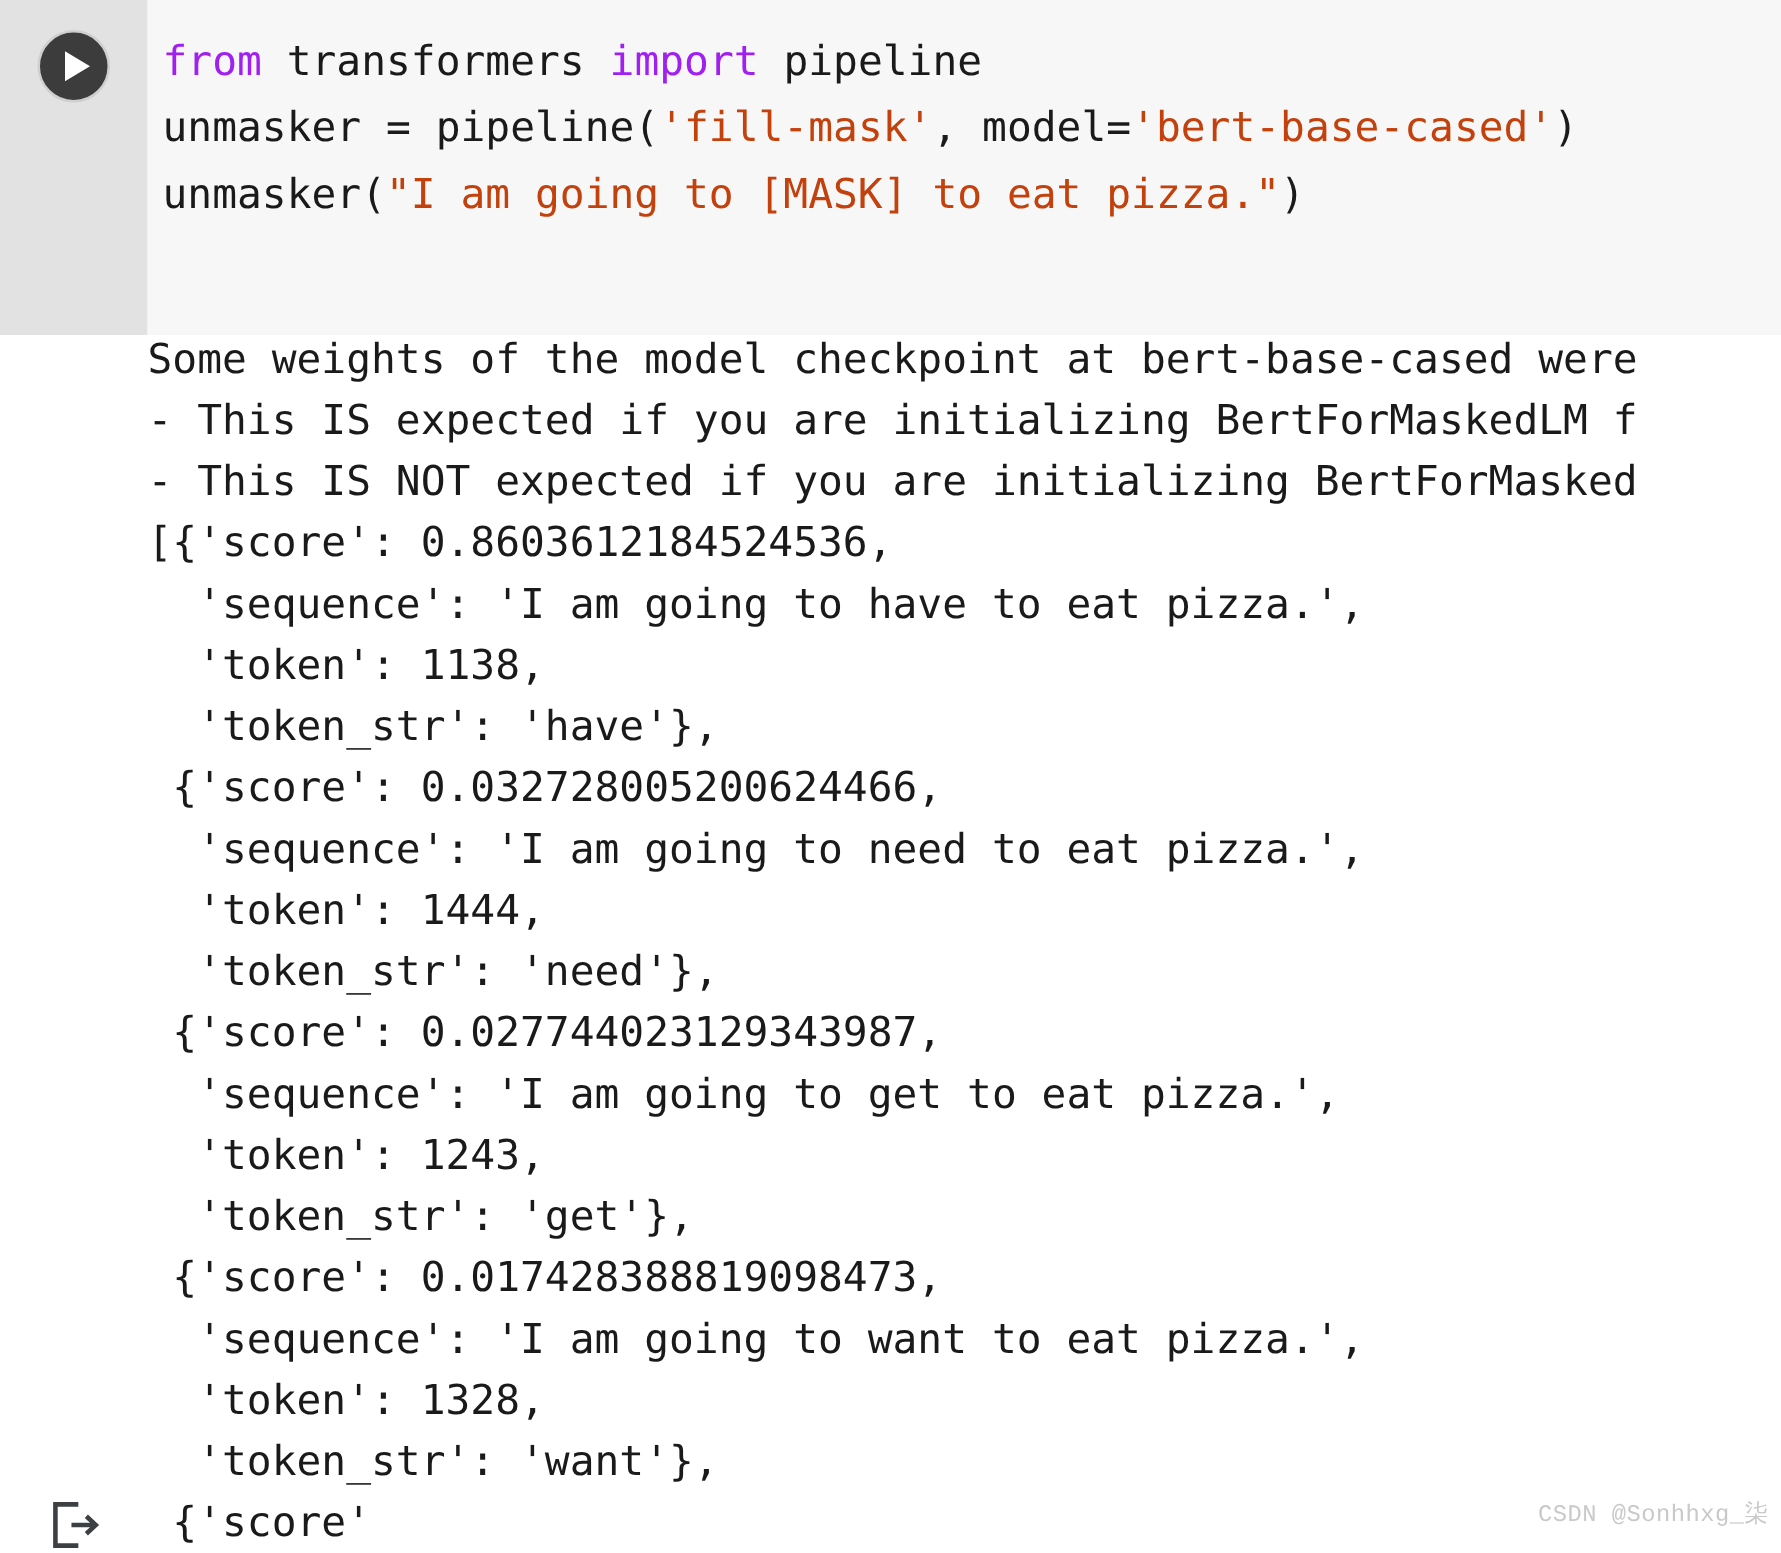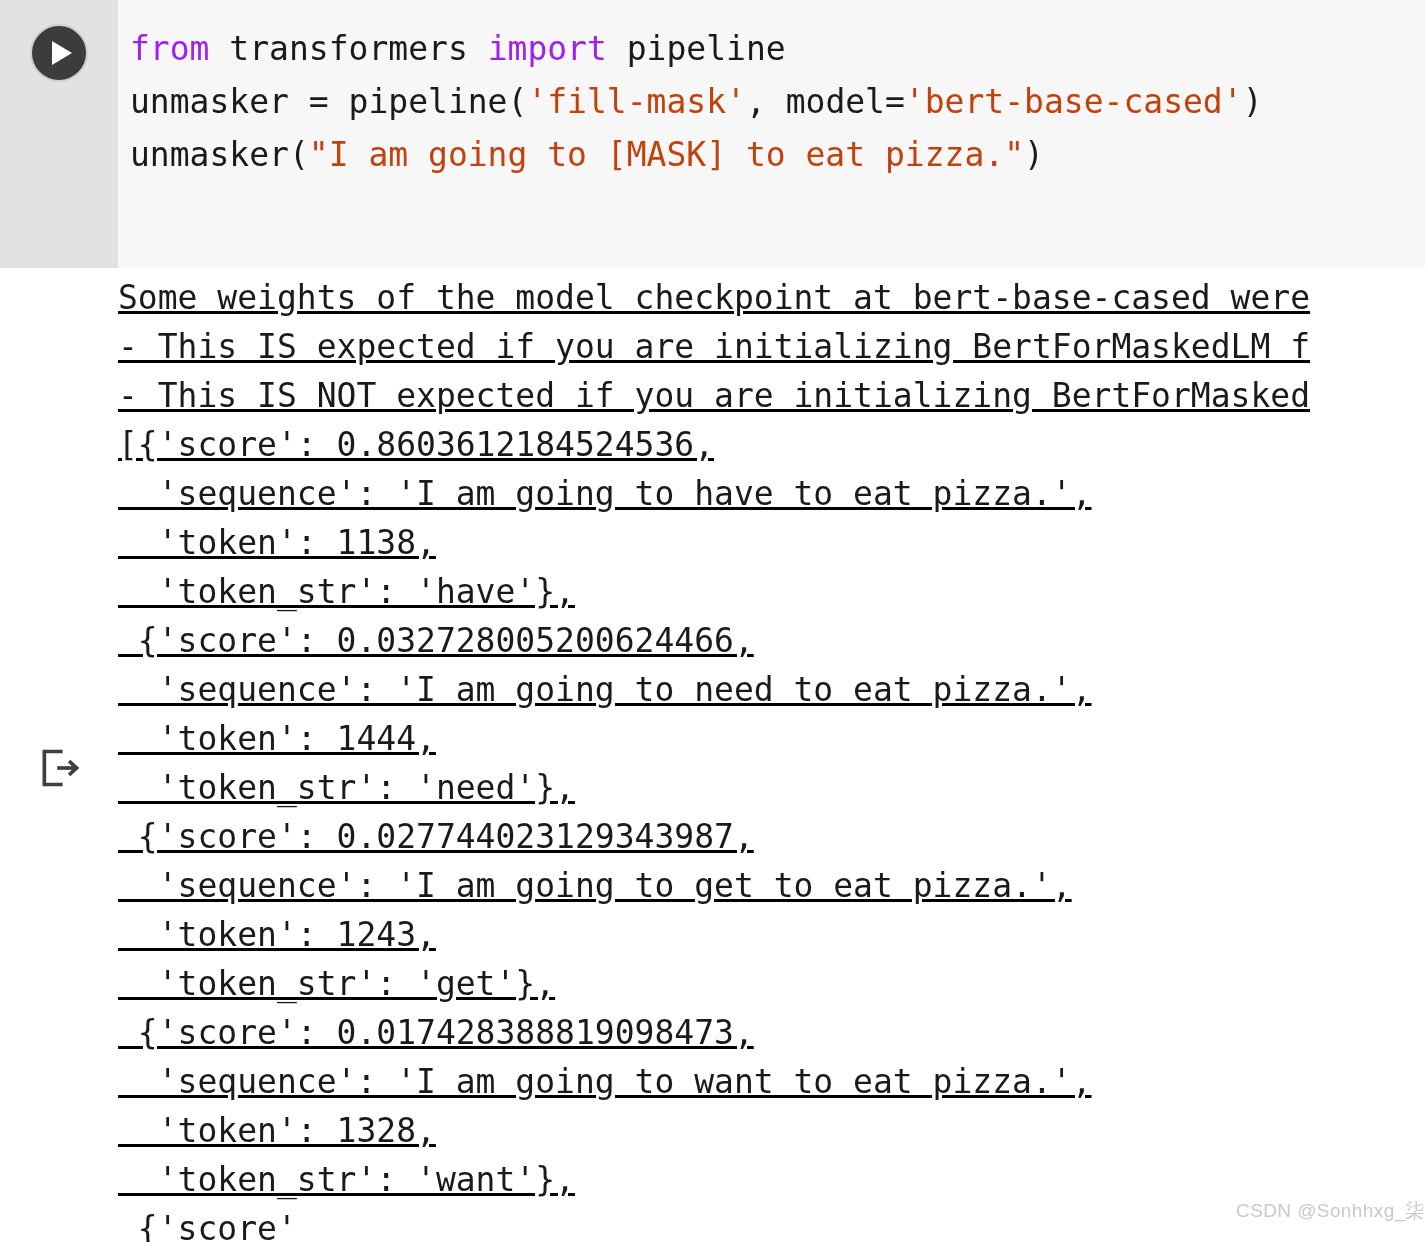--- a/index.html
+++ b/index.html
@@ -79,26 +79,25 @@
     white-space: pre;
   }
   .tok-kw   { color: #a020f0; }
   .tok-str  { color: #c2410c; }
   .tok-plain{ color: #1a1a1a; }
 
   
   .output-area {
     position: relative;
     display: flex;
-    align-items: center;
+    align-items: flex-end;
     width: 1425px;
     height: 974px;
     background: #ffffff;
     overflow: hidden;
-    text-decoration: underline;
   }
   .output-gutter {
     width: 118px;
     min-width: 118px;
     padding-top: 26px;
     display: flex;
     justify-content: center;
     box-sizing: border-box;
   }
   .out-icon {
@@ -118,23 +117,23 @@
     line-height: 49px;
     color: #1a1a1a;
     white-space: pre;
     height: 49px;
     overflow: hidden;
   }
 
   
   .watermark {
     position: absolute;
-    right: 0;
+    right: 10px;
     bottom: 18px;
-    font-family: Liberation Sans, sans-serif;
+    font-family: Liberation Mono, monospace;
     font-size: 19px;
     color: #c9c9c9;
     letter-spacing: 0.4px;
     white-space: nowrap;
   }
 </style>
 </head>
 <body>
 
 <div id="notebook">

